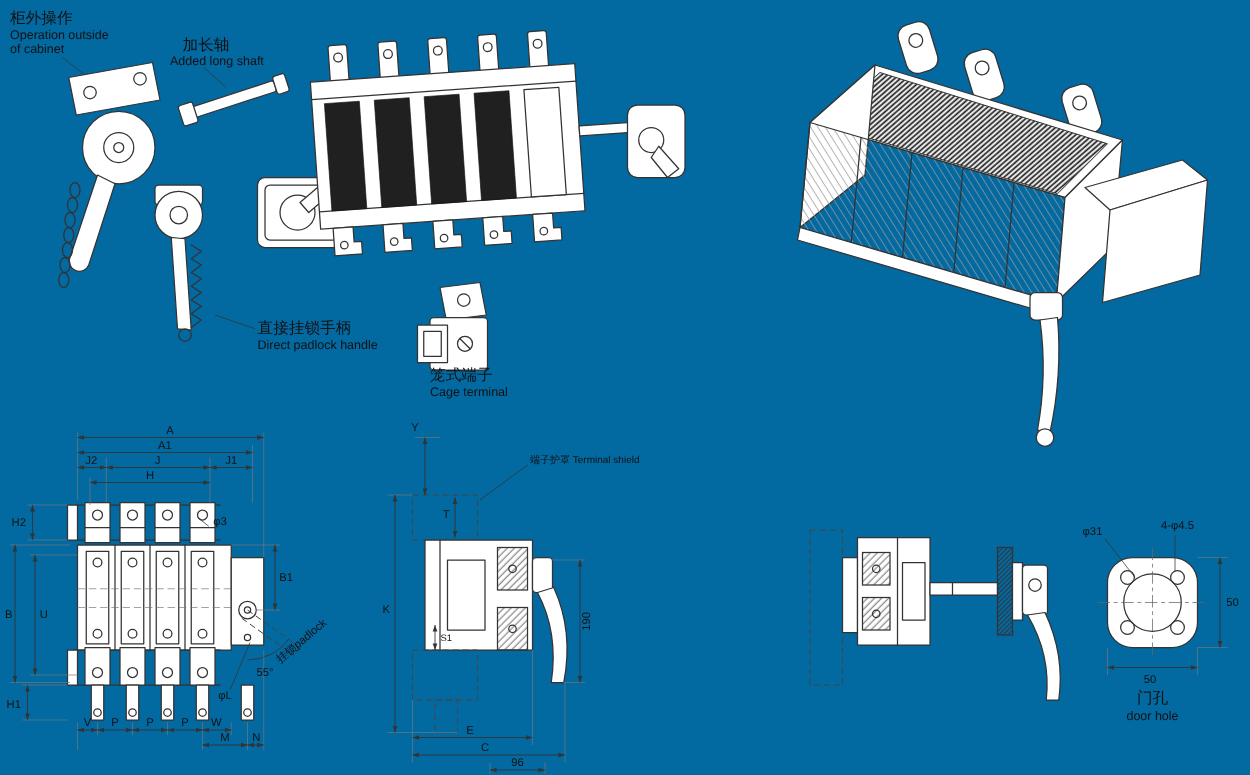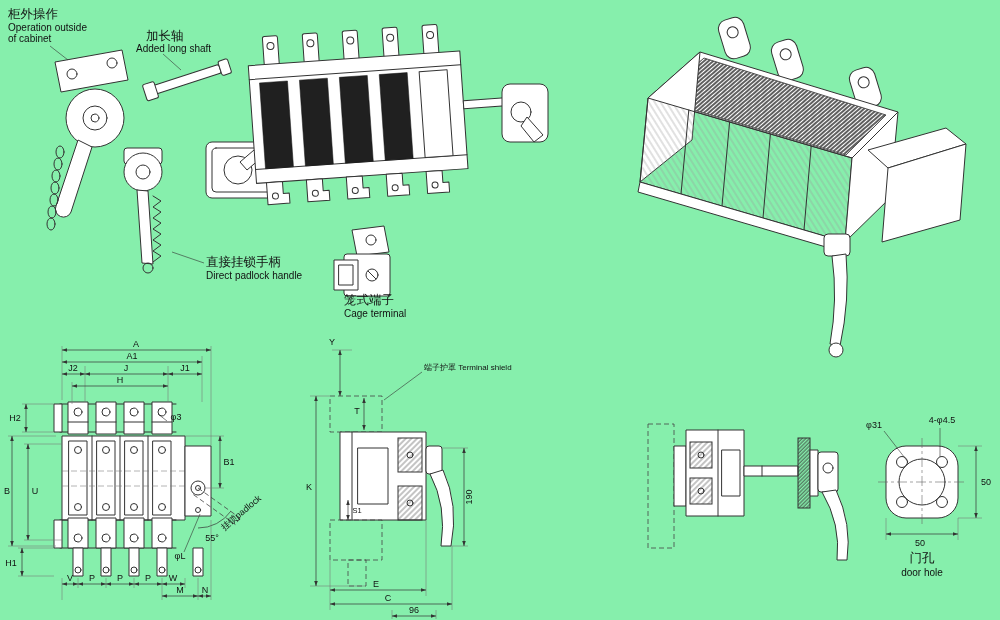--- a/index.html
+++ b/index.html
@@ -1,16 +1,16 @@
 <!DOCTYPE html>
 <html><head>
 <meta charset="utf-8">
 <style>
   html,body{margin:0;padding:0;background:#ffffff;}
-  .canvas{position:relative;width:1000px;height:620px;background:#86efac;
+  .canvas{position:relative;width:1000px;height:620px;background:#0369a1;
           font-family:"Liberation Sans","DejaVu Sans",sans-serif;overflow:hidden;}
   .canvas svg{position:absolute;left:0;top:0;}
   svg text{fill:#111;font-family:"Liberation Sans","DejaVu Sans",sans-serif;}
   .cn{font-size:12.5px;}
   .en{font-size:10px;}
   .dim{font-size:9px;text-anchor:middle;}
   .dims{font-size:7.5px;text-anchor:middle;}
   .small{font-size:8px;}
   .ln{stroke:#333;stroke-width:1;fill:none;stroke-linejoin:round;stroke-linecap:round;}
   .wh{fill:#fff;stroke:#333;stroke-width:1;stroke-linejoin:round;}

